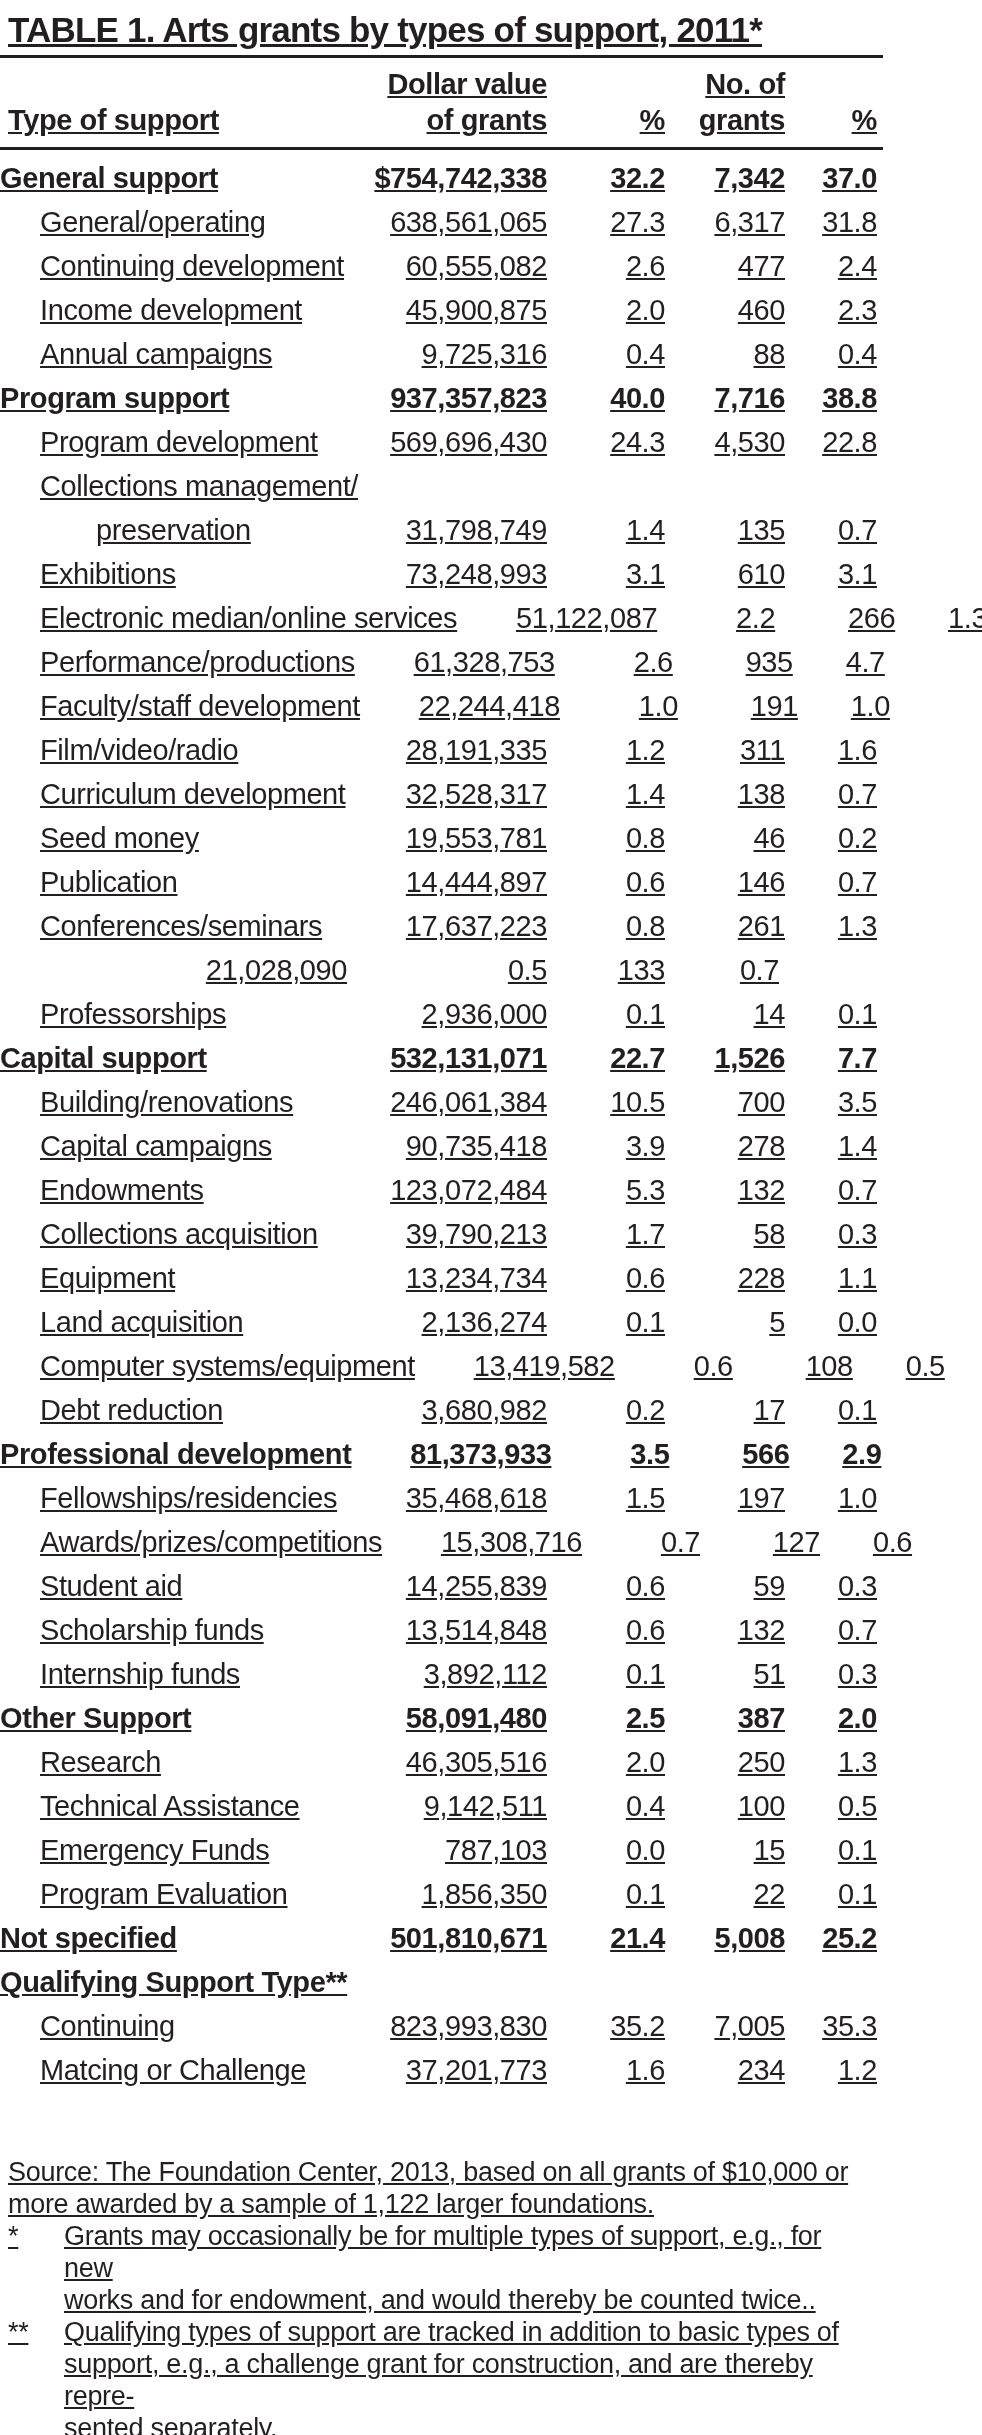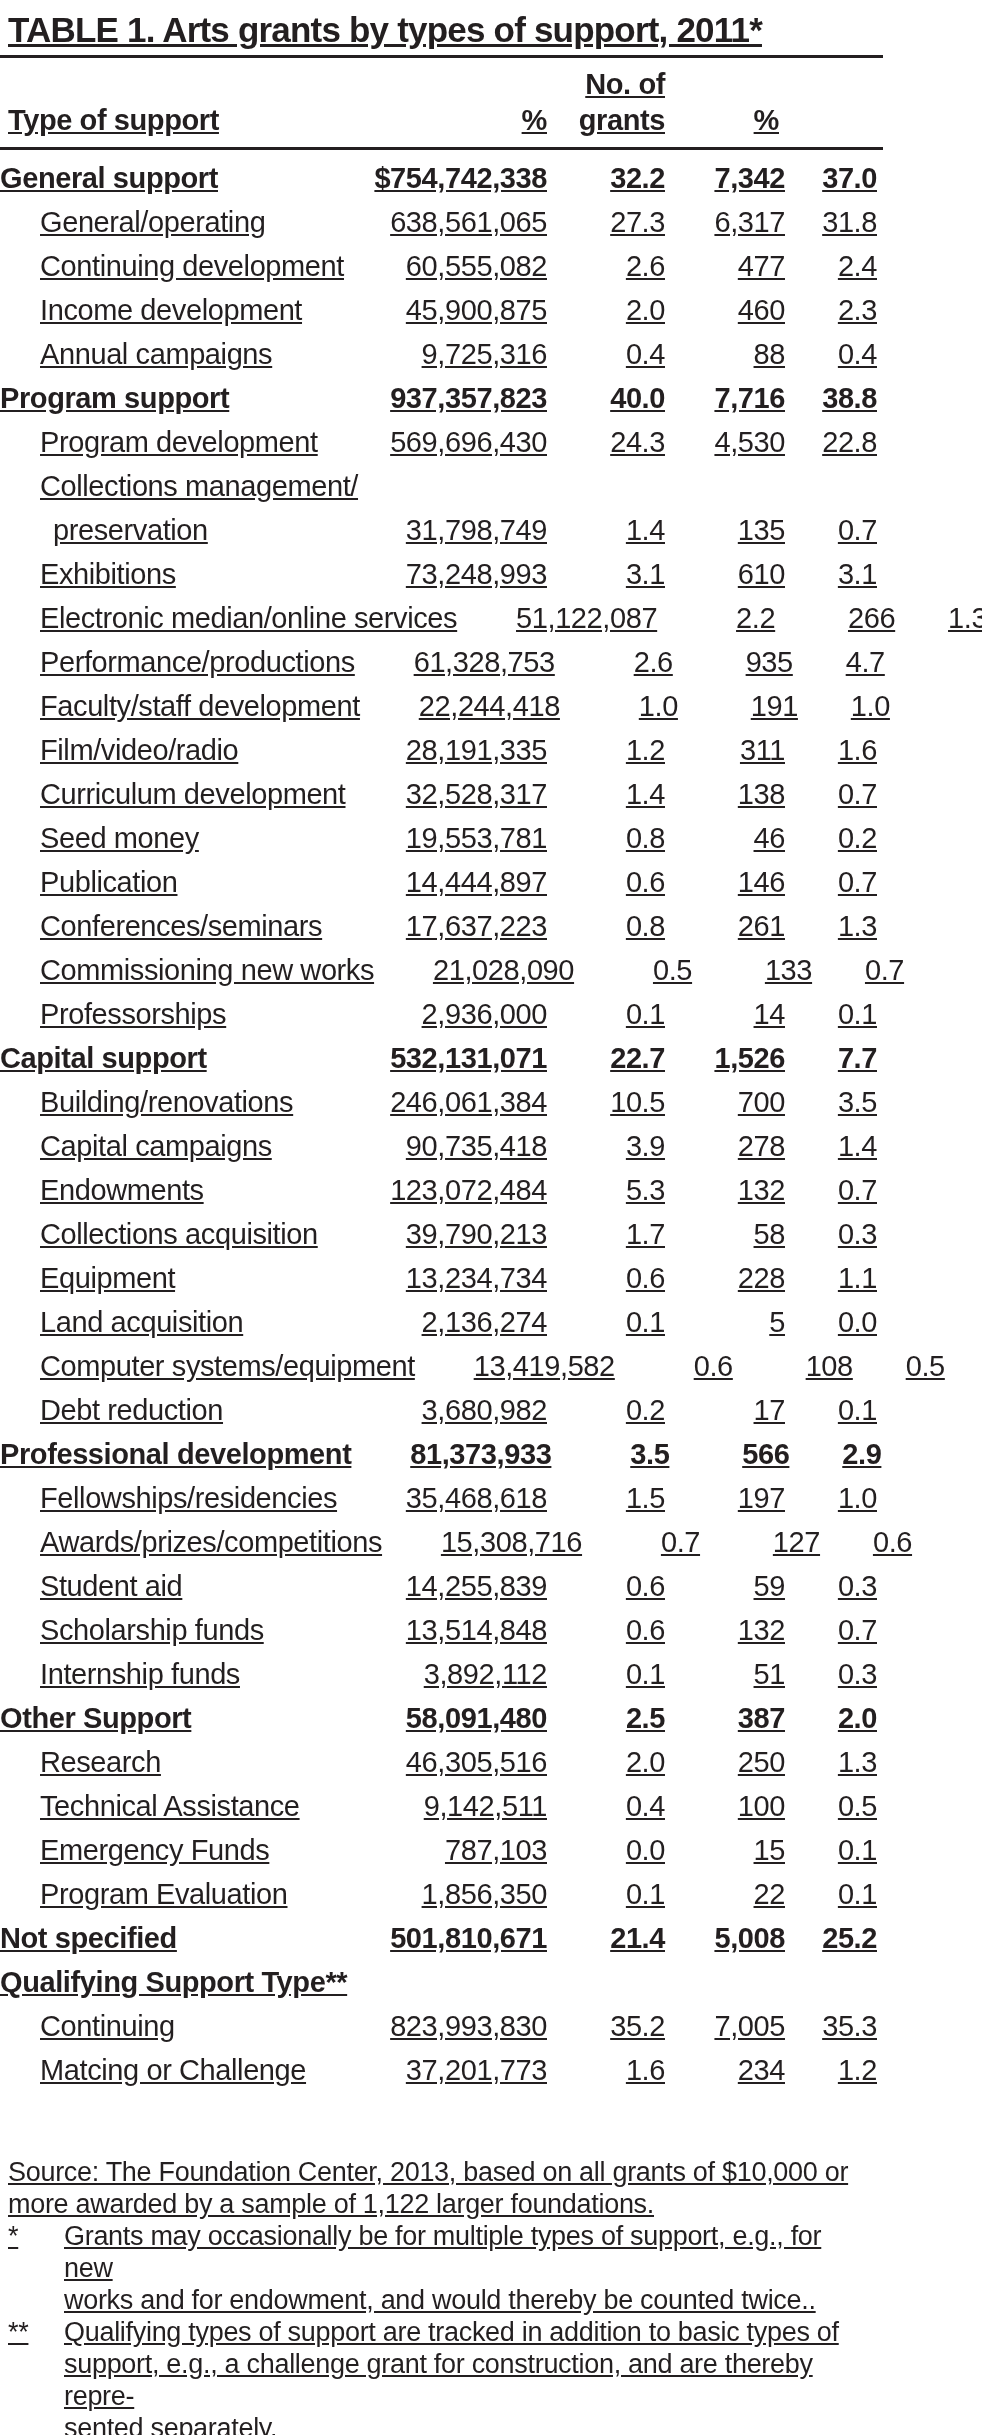--- a/index.html
+++ b/index.html
@@ -37,21 +37,21 @@
   .head .c5 { padding-right:6px; }
 
   .tbody { padding-top:6px; }
   .row {
     font-size:29px;
     line-height:44px;
     letter-spacing:-0.4px;
   }
   .row .label { padding-left:0; white-space:nowrap; }
   .row.sub .label { padding-left:40px; }
-  .row.sub2 .label { padding-left:53px; }
+  .row.sub2 .label { padding-left:96px; }
   .row.section { font-weight:bold; }
   .row .num { text-align:right; white-space:nowrap; }
   .row .c5 { padding-right:6px; }
 
   .notes {
     margin-top:64px;
     padding:0 8px;
     font-size:27px;
     line-height:32px;
     letter-spacing:-0.3px;
@@ -64,20 +64,24 @@
 </head>
 <body>
 
 <div class="page">
 
   <div class="title">TABLE 1. Arts grants by types of support, 2011*</div>
   <div class="rule"></div>
 
   <div class="head grid-cols">
     <div class="c1">Type of support</div>
+    <div class="num c2">
+      <div>Dollar value</div>
+      <div>of grants</div>
+    </div>
     <div class="num c3">%</div>
     <div class="num c4">
       <div>No. of</div>
       <div>grants</div>
     </div>
     <div class="num c5">%</div>
   </div>
   <div class="rule"></div>
 
   <div class="tbody">
@@ -201,21 +205,20 @@
         <div class="num c5">0.7</div>
       </div>
       <div class="row grid-cols sub">
         <div class="label c1">Conferences/seminars</div>
         <div class="num c2">17,637,223</div>
         <div class="num c3">0.8</div>
         <div class="num c4">261</div>
         <div class="num c5">1.3</div>
       </div>
       <div class="row grid-cols sub">
-        <div class="label c1">Commissioning new works</div>
         <div class="num c2">21,028,090</div>
         <div class="num c3">0.5</div>
         <div class="num c4">133</div>
         <div class="num c5">0.7</div>
       </div>
       <div class="row grid-cols sub">
         <div class="label c1">Professorships</div>
         <div class="num c2">2,936,000</div>
         <div class="num c3">0.1</div>
         <div class="num c4">14</div>

